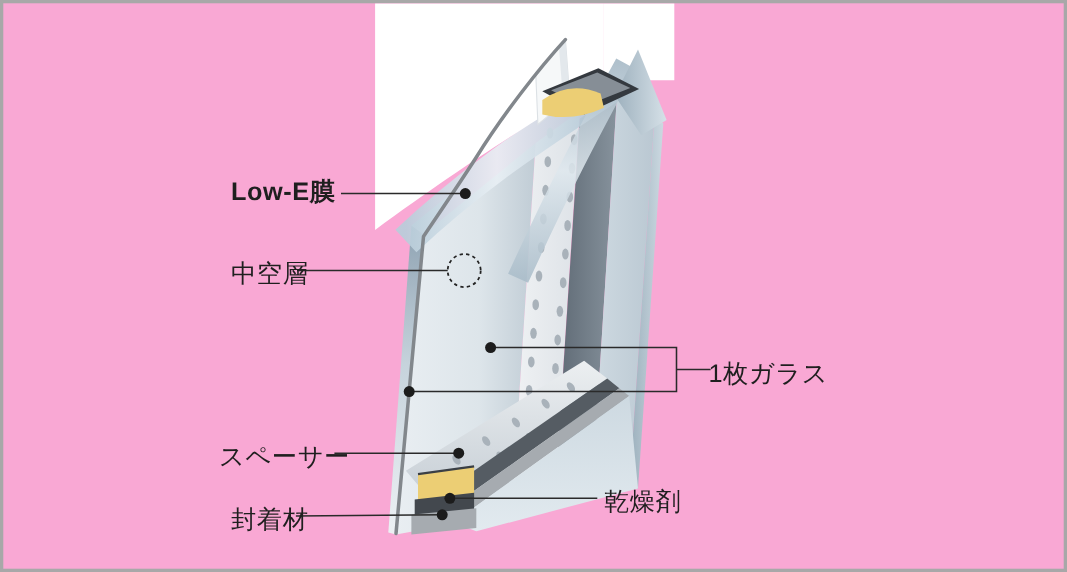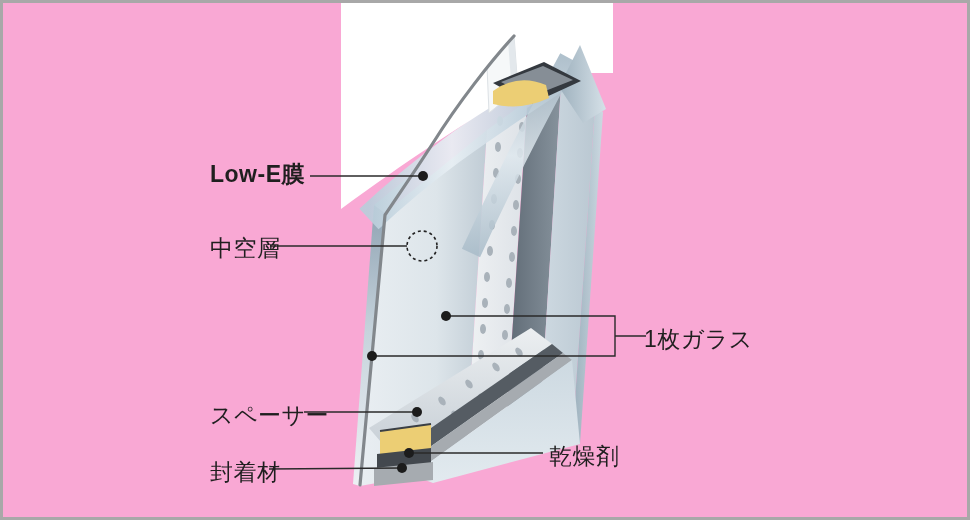--- a/index.html
+++ b/index.html
@@ -182,18 +182,18 @@
     </g>
     <circle cx="419" cy="243" r="15" fill="none" stroke="#222" stroke-width="1.6" stroke-dasharray="3,3"></circle>
   </svg>
 
   <div class="label big" style="left:207px;top:158px;">Low-E膜</div>
 
   <div class="label" style="left:207px;top:232px;">中空層</div>
 
   <div class="label" style="left:623px;top:323px;margin-left:18px;">1枚ガラス</div>
 
-  <div class="label" style="left:207px;top:399px;">スペーサー</div>
+  <div class="label" style="left:196px;top:399px;">スペーサー</div>
 
   <div class="label" style="left:546px;top:440px;text-align:center;">乾燥剤</div>
 
   <div class="label" style="left:207px;top:456px;">封着材</div>
 </div>
 
 </body></html>

